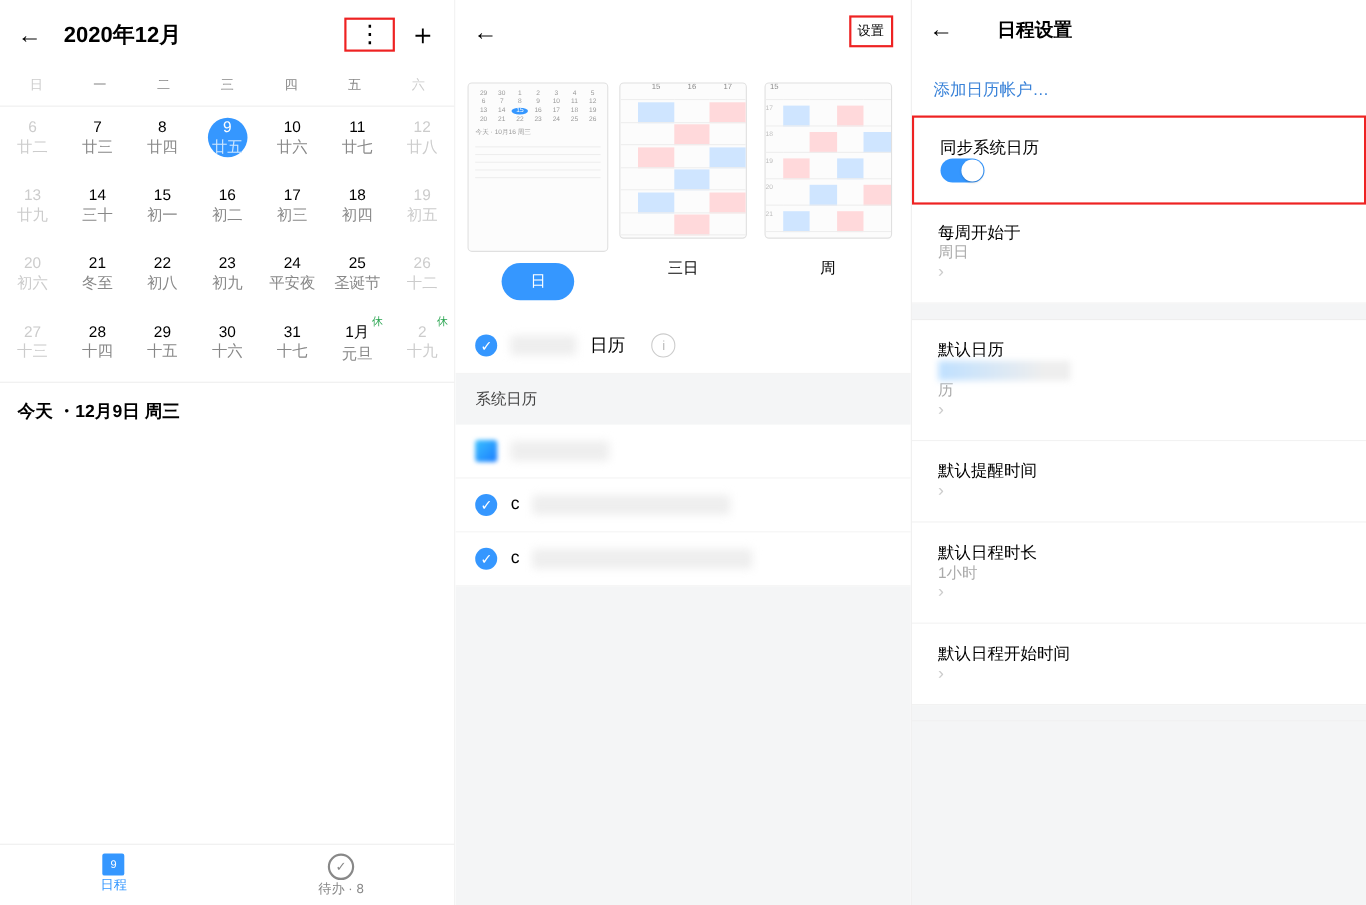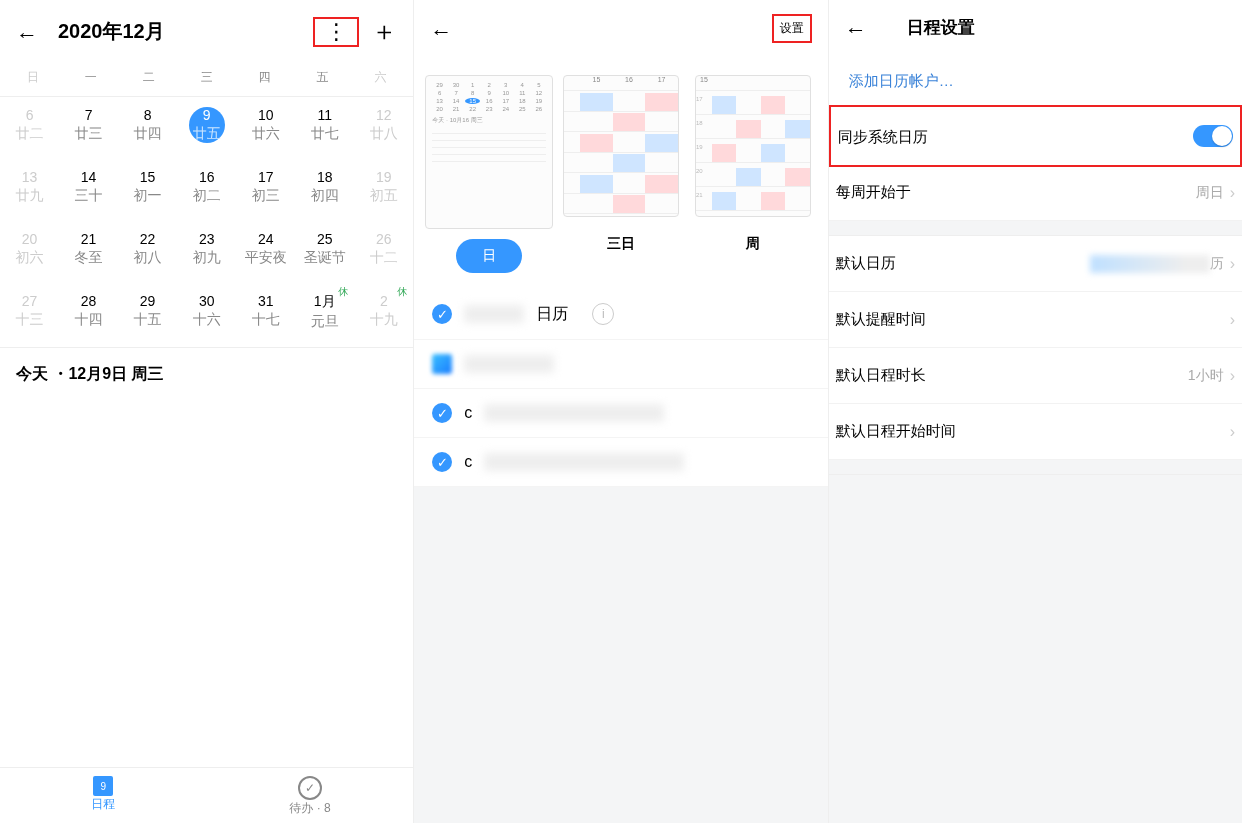--- a/index.html
+++ b/index.html
@@ -34,21 +34,21 @@
 .todo-ico{width:20px;height:20px;border:2px solid #888;border-radius:50%;display:flex;align-items:center;justify-content:center;font-size:12px;}
 
 
 .p2-header{display:flex;align-items:center;padding:14px 16px;}
 .p2-header .spacer{flex:1;}
 .set-box{border:2px solid #e22;padding:4px 6px;font-size:12px;font-weight:500;}
 .viewsel{display:flex;padding:18px 18px 16px;gap:18px;justify-content:center;}
 .viewcard{flex:1;display:flex;flex-direction:column;align-items:center;gap:10px;}
 .viewprev{width:100%;height:140px;border:1px solid #e0e0e0;border-radius:4px;background:#fcfcfc;position:relative;overflow:hidden;}
 .pill{background:#3597ff;color:#fff;font-size:14px;font-weight:500;padding:8px 26px;border-radius:20px;}
-.viewlabel{font-size:14px;font-weight:700;padding:8px 8px;}
+.viewlabel{font-size:14px;font-weight:400;padding:8px 8px;}
 
 .prev-month{padding:6px;}
 .prev-month .g{display:grid;grid-template-columns:repeat(7,1fr);gap:2px;}
 .prev-month .g span{font-size:6px;color:#999;text-align:center;}
 .prev-month .g span.selday{background:#3597ff;color:#fff;border-radius:50%;}
 .prev-month .t{font-size:6px;color:#999;margin:4px 0 2px;}
 .prev-month .row{height:6px;border-bottom:1px solid #eee;}
 .prev-3day,.prev-week{display:grid;grid-template-columns:16px 1fr 1fr 1fr;font-size:6px;color:#bbb;}
 .prev-week{grid-template-columns:16px repeat(4,1fr);}
 .prev-3day div,.prev-week div{border-bottom:1px solid #eee;height:18px;}
@@ -61,21 +61,21 @@
 .calitem{display:flex;align-items:center;padding:14px 18px;gap:12px;border-bottom:1px solid #f4f4f4;}
 .chk{width:20px;height:20px;border-radius:50%;background:#3597ff;color:#fff;display:flex;align-items:center;justify-content:center;font-size:13px;}
 .info-ico{width:20px;height:20px;border:1px solid #ccc;border-radius:50%;color:#bbb;display:flex;align-items:center;justify-content:center;font-size:12px;}
 .blur{filter:blur(4px);color:#888;background:#eee;border-radius:3px;}
 .sys-ico{width:20px;height:20px;background:linear-gradient(135deg,#3ac0ff,#1a7cff);border-radius:3px;filter:blur(2px);}
 
 
 .p3-header{display:flex;align-items:center;padding:14px 16px;gap:20px;}
 .p3-title{font-size:17px;font-weight:600;}
 .addacct{padding:18px 20px 16px;color:#3982d8;font-size:15px;font-weight:500;}
-.srow{display:flex;align-items:flex-end;padding:18px 7px;border-bottom:1px solid #f2f2f2;font-size:15px;}
+.srow{display:flex;align-items:flex-start;padding:18px 24px;border-bottom:1px solid #f2f2f2;font-size:15px;flex-direction:column;}
 .srow .spacer{flex:1;}
 .srow .val{color:#aaa;font-size:14px;margin-right:6px;}
 .chevron{color:#ccc;font-size:16px;}
 .toggle{width:40px;height:22px;border-radius:12px;background:#3597ff;position:relative;}
 .toggle::after{content:"";position:absolute;right:1px;top:1px;width:20px;height:20px;background:#fff;border-radius:50%;box-shadow:0 1px 2px rgba(0,0,0,.2);}
 .hl{border:2px solid #e22;margin:-2px 0;}
 .gap{height:14px;background:#f4f5f6;border-bottom:1px solid #eee;}
 .defcal-blur{display:inline-block;width:120px;height:18px;background:linear-gradient(90deg,#bfe0ff 0%,#eee 80%);filter:blur(3px);vertical-align:middle;}
 .p2-fill,.p3-fill{flex:1;background:#f4f5f6;}
 </style>
@@ -354,20 +354,23 @@
       <div class="viewlabel">周</div>
     </div>
   </div>
   <div class="calitem">
     <span class="chk">✓</span>
     <span class="blur" style="width:60px">&nbsp;</span>
     <span>日历</span>
     <span class="spacer"></span>
     <span class="info-ico">i</span>
   </div>
+  <div class="section-hdr">
+    <span>系统日历</span>
+  </div>
   <div class="calitem">
     <span class="sys-ico"></span>
     <span class="blur" style="width:90px">&nbsp;</span>
   </div>
   <div class="calitem">
     <span class="chk">✓</span>
     <span>c</span>
         <span class="blur" style="width:180px">&nbsp;</span>
   </div>
   <div class="calitem">

